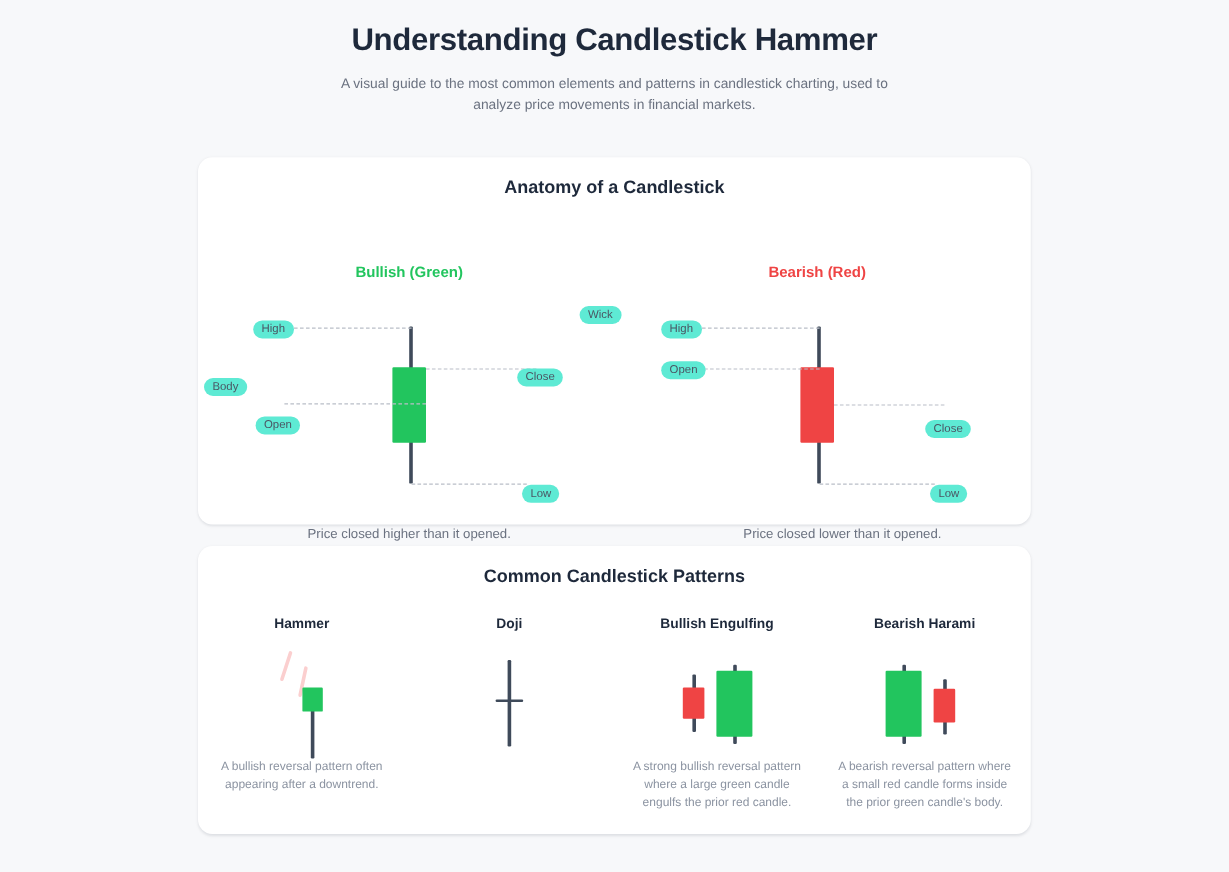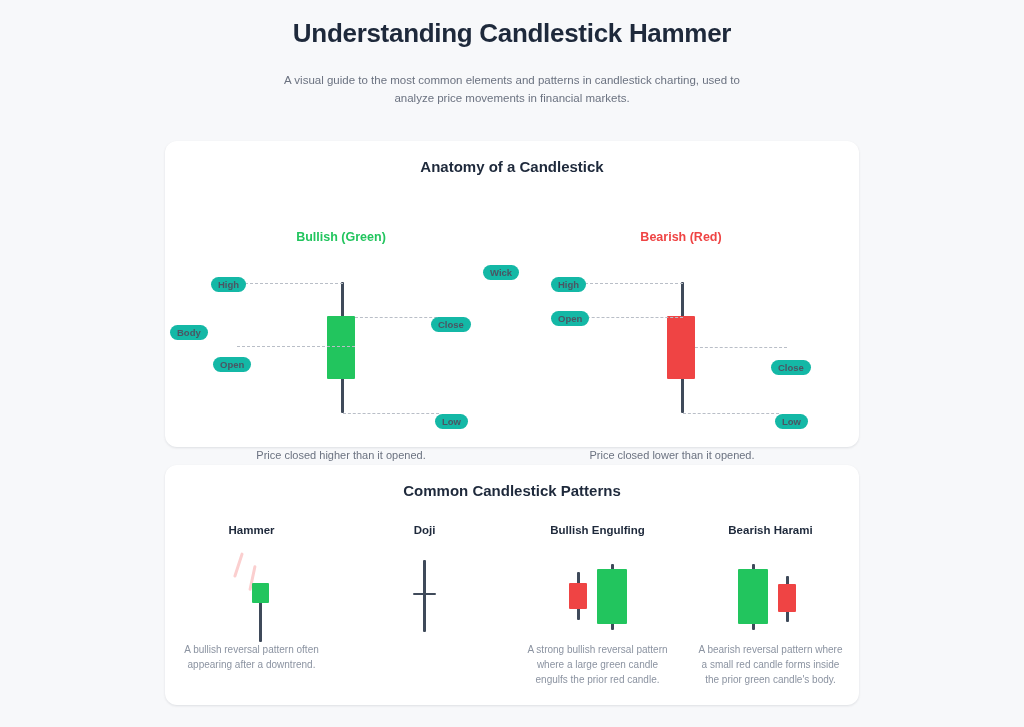--- a/index.html
+++ b/index.html
@@ -15,21 +15,21 @@
 
   
   .page-header { padding-top: 18px; text-align: center; }
   .page-title {
     font-size: 26px;
     font-weight: bold;
     color: #1e293b;
     letter-spacing: -0.3px;
   }
   .page-subtitle {
-    margin: 23px auto 0;
+    margin: 13px auto 0;
     width: 470px;
     font-size: 11.5px;
     line-height: 1.55;
     color: #6b7280;
   }
 
   
   .card {
     position: relative;
     margin: 0 auto;
@@ -65,33 +65,32 @@
 
   .caption {
     position: absolute;
     top: 274px;
     width: 260px;
     text-align: center;
     font-size: 11px;
     color: #6b7280;
   }
   .caption.bull { left: 46px; }
-  .caption.bear { left: 377px; }
+  .caption.bear { left: 407px; }
 
   
   .pill {
     position: absolute;
-    background: #14b8a6;
+    background: #5eead4;
     color: #4b5563;
     border-radius: 9px;
     padding: 3px 7px;
     font-size: 9.5px;
     line-height: 1;
     white-space: nowrap;
-    font-weight: bold;
   }
 
   
   .leader {
     position: absolute;
     height: 0;
     border-top: 1px dashed #b9bec7;
   }
 
   

